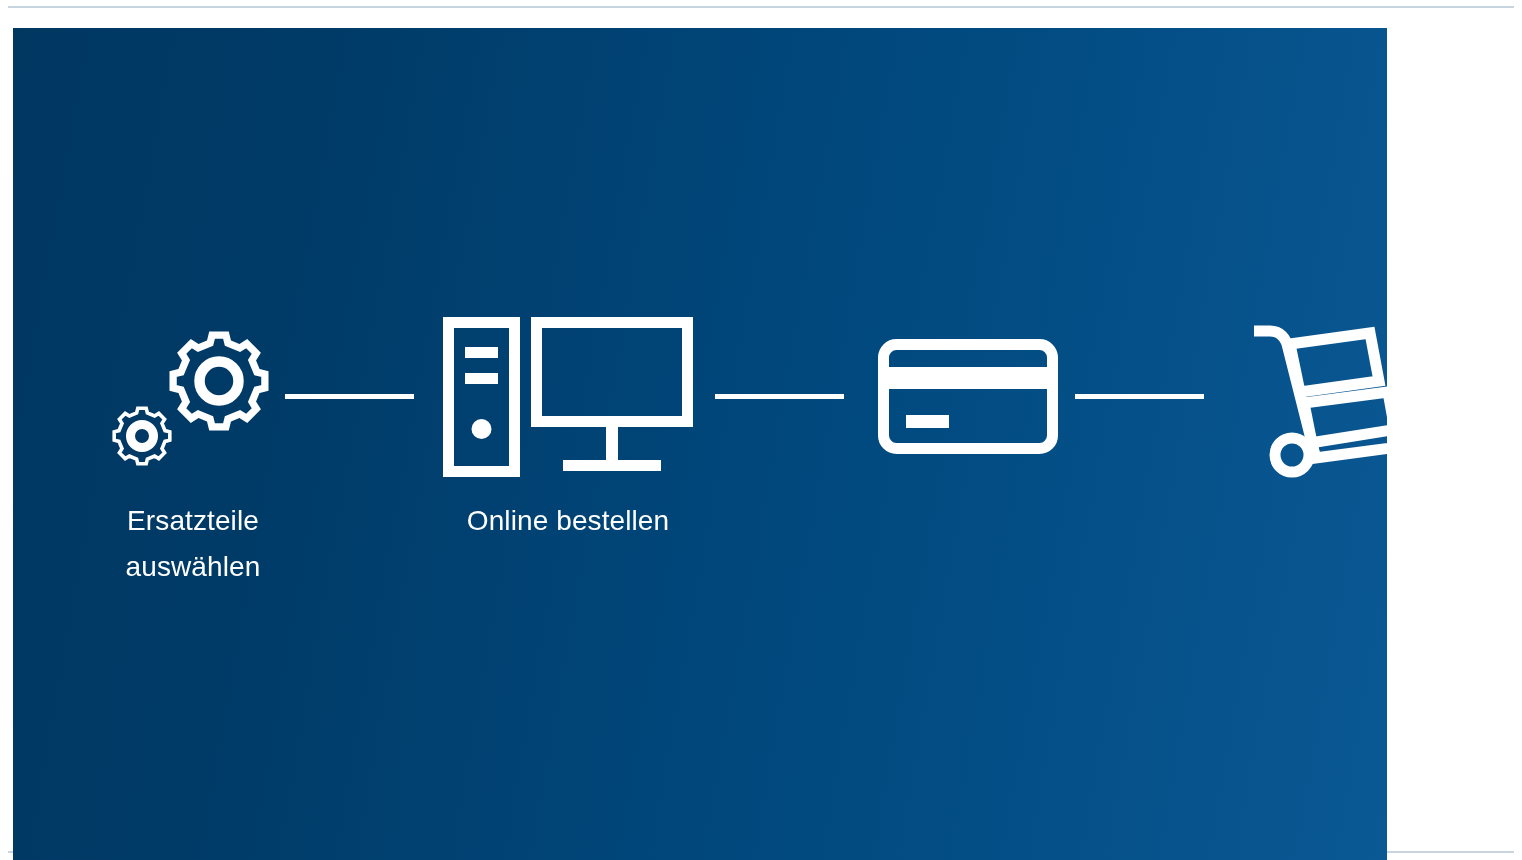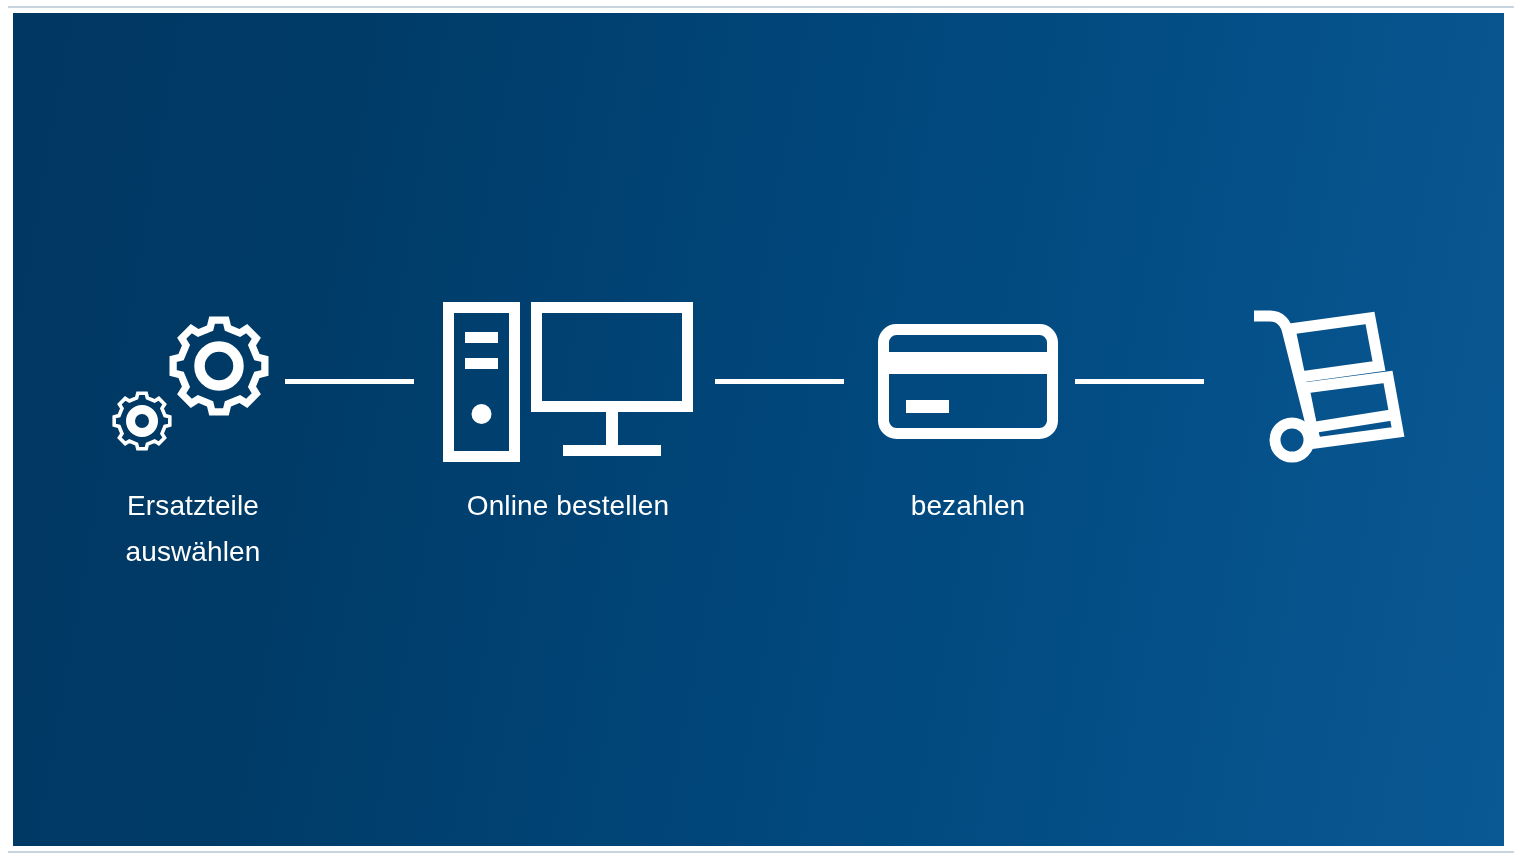--- a/index.html
+++ b/index.html
@@ -31,22 +31,22 @@
     height: 2px;
     background: #c8d4de;
   }
   .page-rule.top { top: 6px; }
   .page-rule.bottom { top: 851px; }
 
   
   .panel {
     position: absolute;
     left: 13px;
-    top: 13px;
-    width: 1491px;
+    top: 28px;
+    width: 1374px;
     height: 833px;
     background: linear-gradient(100deg, #003862 0%, #003a66 18%, #014a80 62%, #0a5894 100%);
     overflow: hidden;
   }
 
   
   .steps {
     position: absolute;
     left: 0;
     top: 0;
@@ -170,21 +170,20 @@
       </div>
 
       <div class="step step-3">
         <div class="icon-box">
           <svg width="180" height="120" viewBox="0 0 180 120" fill="none">
             <rect x="5.5" y="5.5" width="169" height="104" rx="13" ry="13" stroke="#ffffff" stroke-width="11" fill="none"></rect>
             <rect x="11" y="28" width="158" height="22" fill="#ffffff"></rect>
             <rect x="28" y="76" width="43" height="13" fill="#ffffff"></rect>
           </svg>
         </div>
-        <div class="step-label">bezahlen</div>
       </div>
 
       <div class="step step-4">
         <div class="icon-box">
           <svg width="170" height="160" viewBox="0 0 170 160" fill="none" stroke="#ffffff" stroke-width="11" stroke-linejoin="miter" stroke-linecap="butt">
 
             <path d="M 6,12 L 22,12 C 32,12 38,19 40,29 L 68,140" fill="none"></path>
 
             <path d="M 62,124 L 150,110" fill="none"></path>
 

